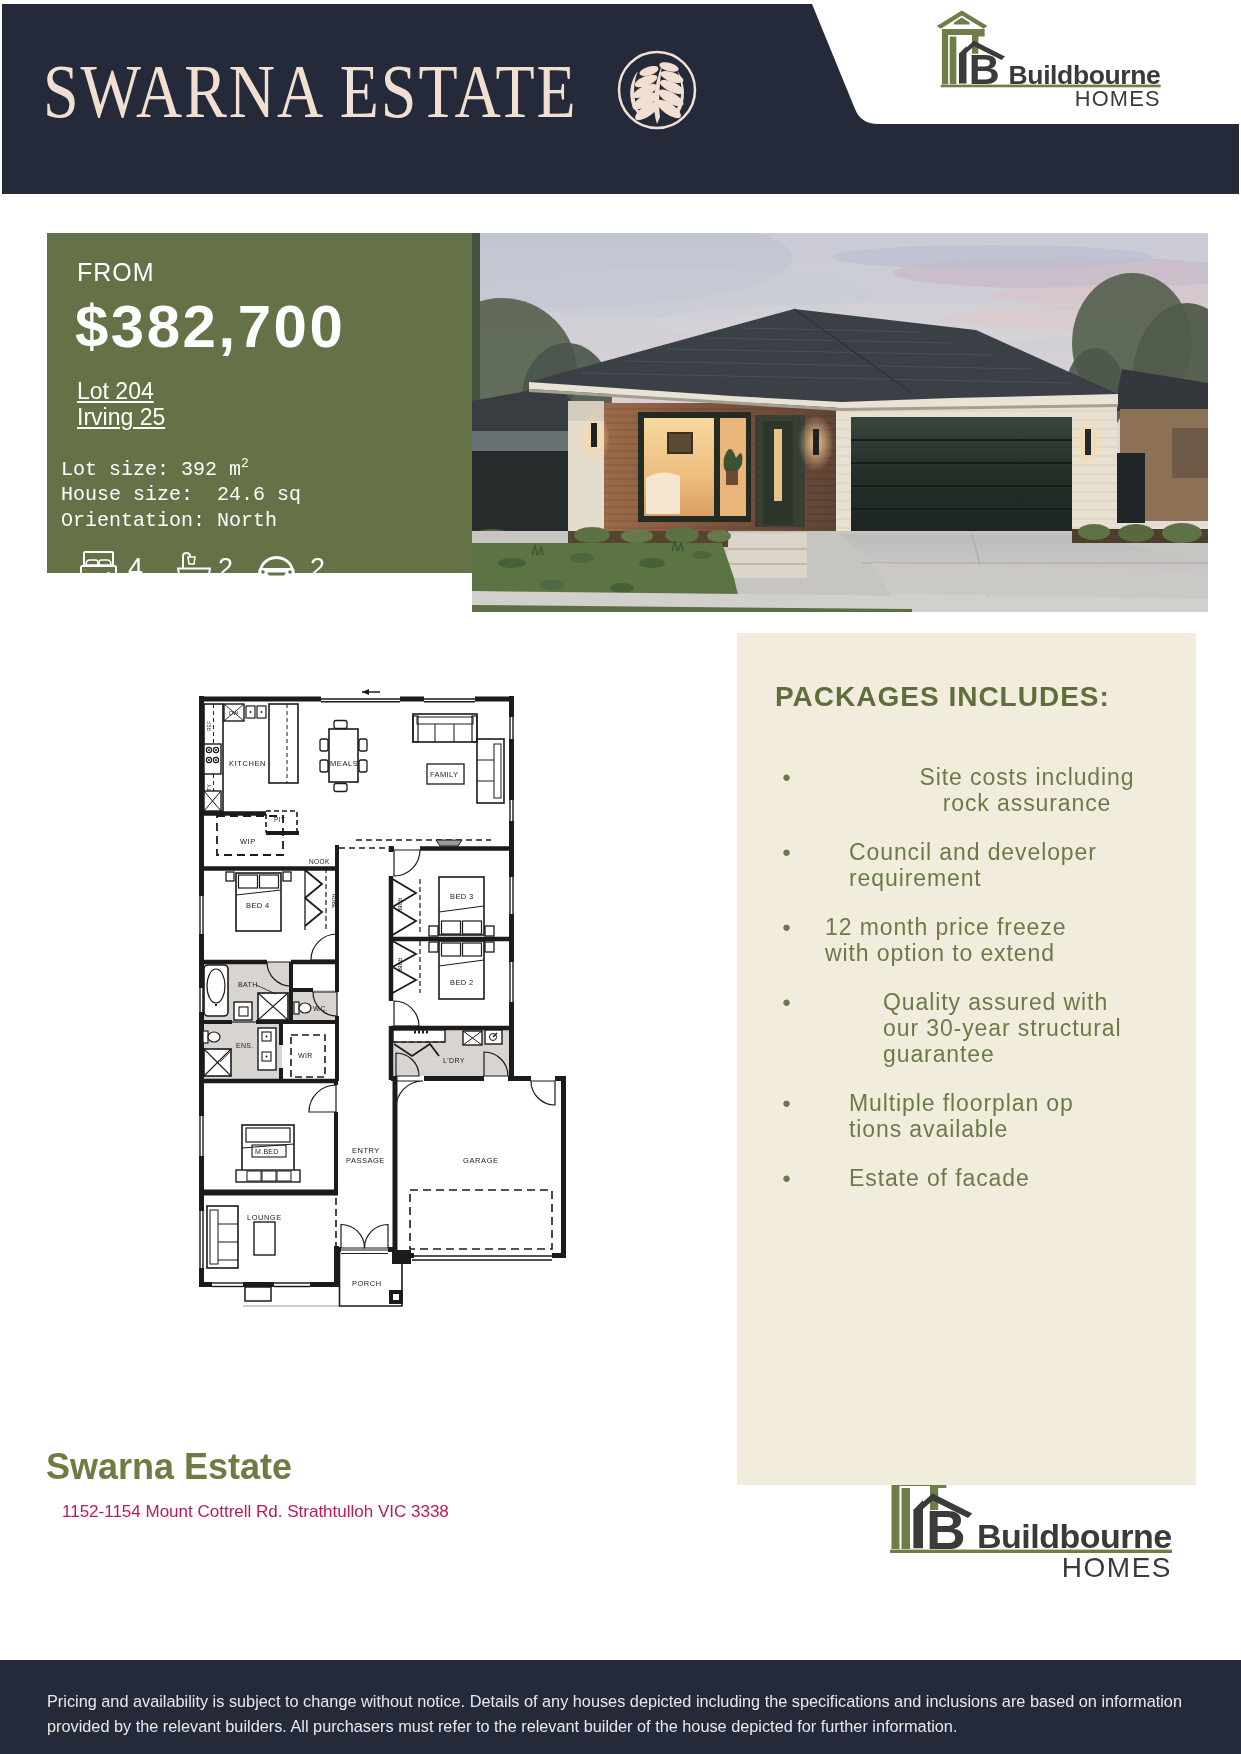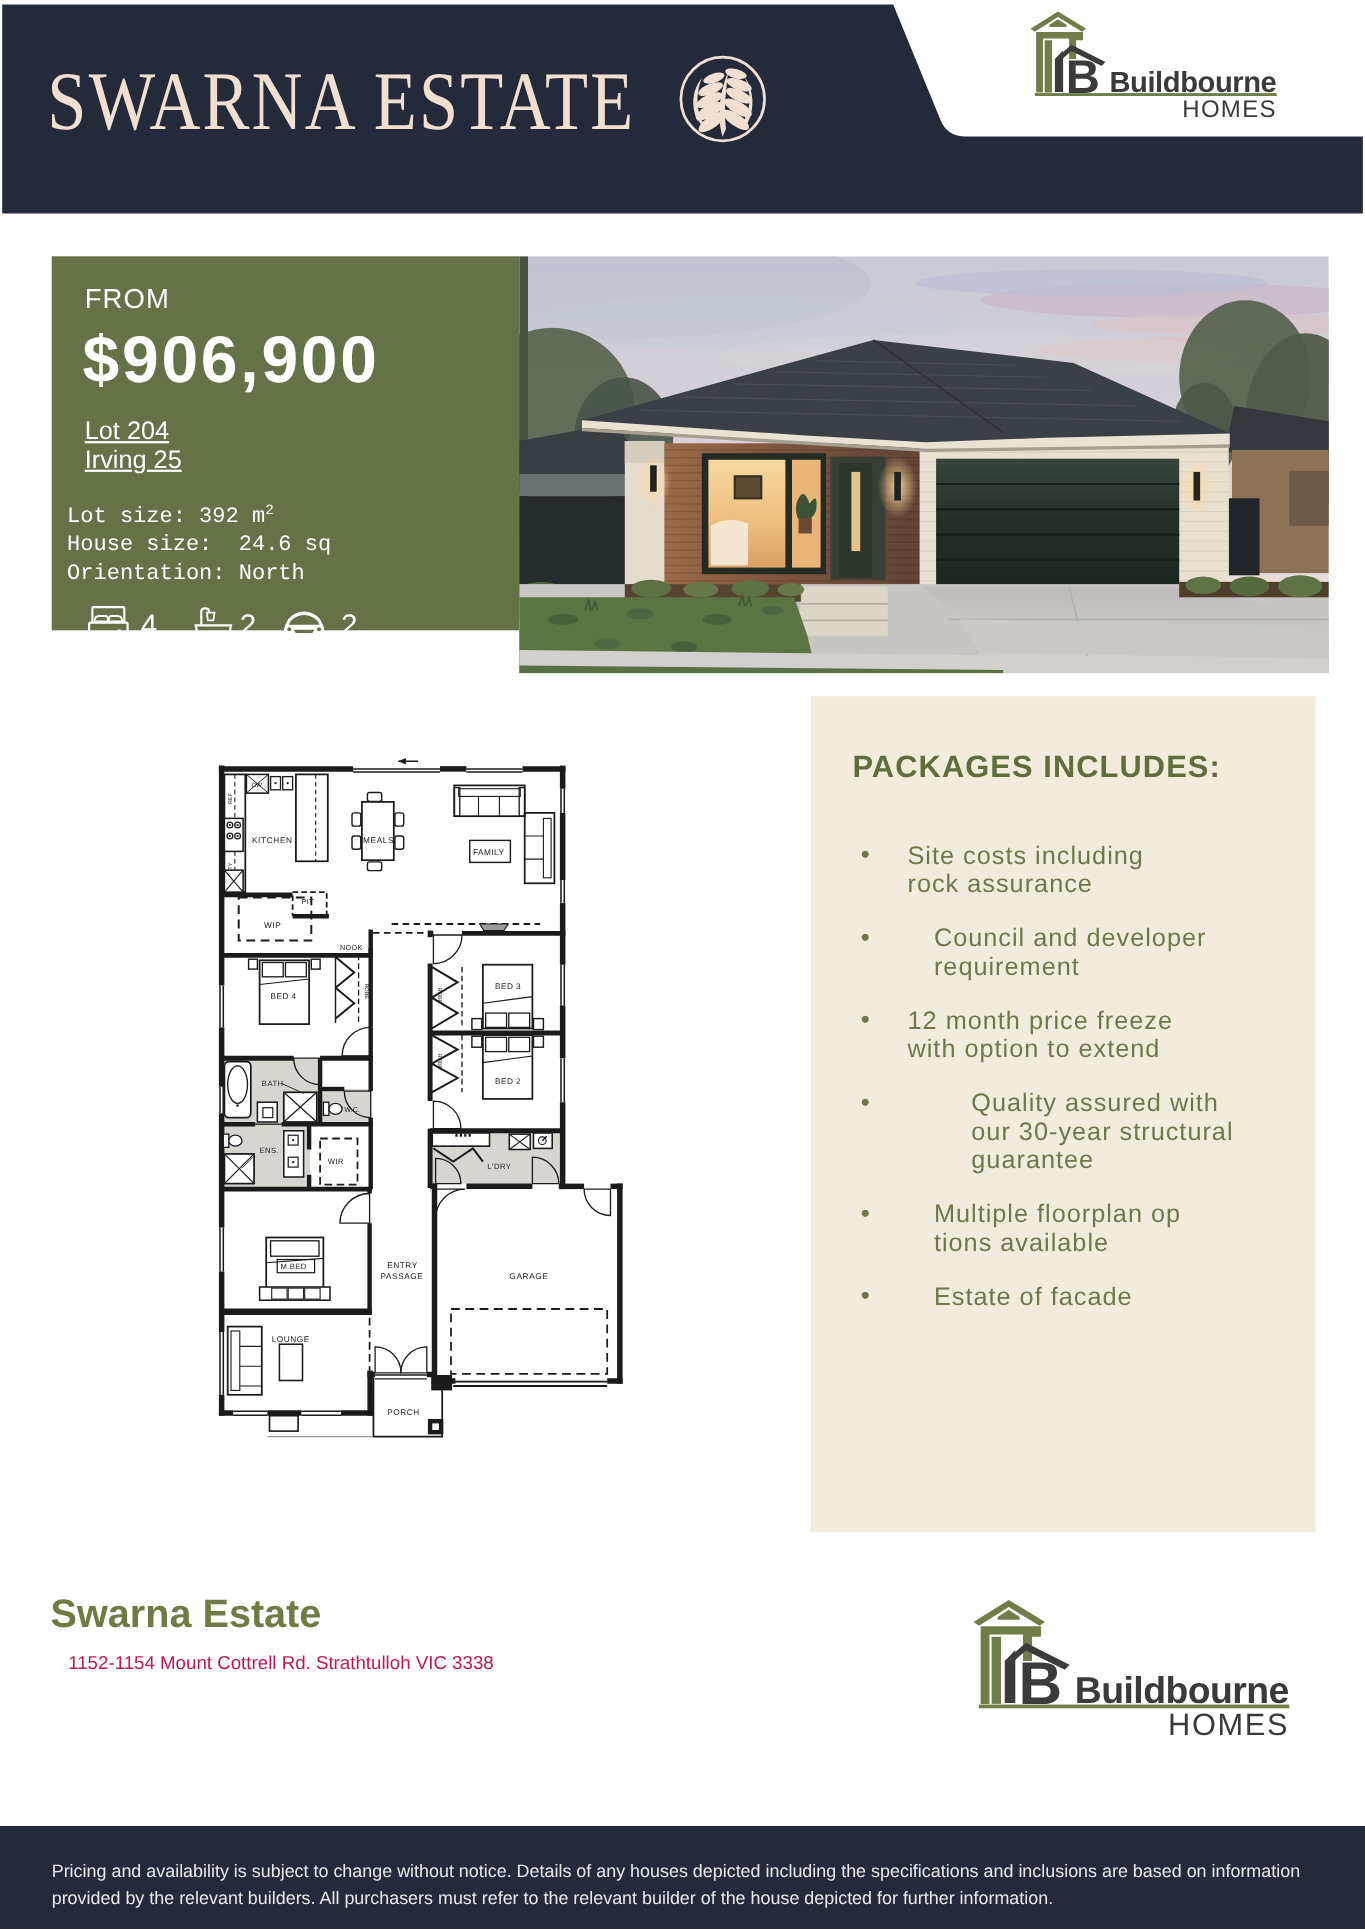--- a/index.html
+++ b/index.html
@@ -54,21 +54,21 @@
   </g>
   </defs>
   <use href="#bblogo" transform="translate(934.5,8.5) scale(0.78)"></use>
   <use href="#bblogo" transform="translate(882,1452)"></use>
 </svg>
 
 <div class="abs" style="left:47px;top:233px;width:425px;height:340px;background:#657146;color:#fff;">
 
   <div class="abs" style="left:30px;top:25px;font-size:25px;letter-spacing:1px;">FROM</div>
 
-  <div class="abs" style="left:28px;top:59px;font-size:60px;letter-spacing:2.5px;font-weight:bold;">$906,900</div>
+  <div class="abs" style="left:28px;top:59px;font-size:60px;letter-spacing:2.5px;font-weight:bold;">$382,700</div>
 
   <div class="abs" style="left:30px;top:145px;font-size:23px;line-height:26px;text-decoration:underline;">Lot 204<br>Irving 25</div>
 
   <div class="abs" style="left:14px;top:218px;font-size:20px;line-height:25.5px;font-family:Liberation Mono, monospace;">Lot size: 392 m<sup style="font-size:13px">2</sup><br>House size:&nbsp; 24.6 sq<br>Orientation: North</div>
 
   <svg class="abs" style="left:32px;top:317px" width="39" height="36" viewBox="0 0 39 36" fill="none" stroke="#fff" stroke-width="2">
     <path d="M5,16 L5,3 Q5,2 6,2 L33,2 Q34,2 34,3 L34,16"></path>
     <path d="M7,15 Q7,10 11,10 L17,10 Q19,10 19,13 L19,15 Z" stroke-width="1.6"></path>
     <path d="M32,15 Q32,10 28,10 L22,10 Q20,10 20,13 L20,15 Z" stroke-width="1.6"></path>
     <rect x="2" y="16" width="35" height="10" rx="1.5"></rect>
@@ -657,28 +657,28 @@
 <text x="352" y="1153" font-size="7.5" fill="#1b1b1b" letter-spacing="0.5">ENTRY</text>
 <text x="346" y="1163" font-size="7.5" fill="#1b1b1b" letter-spacing="0.5">PASSAGE</text>
 
 <text x="463" y="1163" font-size="7.5" fill="#1b1b1b" letter-spacing="0.6">GARAGE</text>
 
 <rect x="410" y="1190" width="142" height="59" fill="none" stroke="#1b1b1b" stroke-width="1.6" stroke-dasharray="8,5"></rect>
 
 <text x="352" y="1286" font-size="7.5" fill="#1b1b1b" letter-spacing="0.5">PORCH</text>
 </svg>
 
-<div class="abs" style="left:737px;top:633px;width:459px;height:760px;background:#f2ecdd;">
+<div class="abs" style="left:737px;top:633px;width:459px;height:852px;background:#f2ecdd;">
 
   <div class="abs" style="left:38px;top:48px;font-size:28px;font-weight:bold;letter-spacing:1.0px;color:#5f6e3b;">PACKAGES INCLUDES:</div>
 
   <div id="bullets" style="position:absolute;left:36px;top:131px;width:420px;color:#6c7a49;font-size:23px;line-height:26px;letter-spacing:0.9px;">
     <div style="margin-bottom:23px;">
         <span style="position:absolute;left:9px;font-size:15px;line-height:26px;">●</span>
-        <div style="margin-left:52px;">Site costs including<br>rock assurance</div>
+        <div style="margin-left:88px;text-align:center;">Site costs including<br>rock assurance</div>
       </div>
     <div style="margin-bottom:23px;">
         <span style="position:absolute;left:9px;font-size:15px;line-height:26px;">●</span>
         <div style="margin-left:76px;">Council and developer<br>requirement</div>
       </div>
     <div style="margin-bottom:23px;">
         <span style="position:absolute;left:9px;font-size:15px;line-height:26px;">●</span>
         <div style="margin-left:52px;">12 month price freeze<br>with option to extend</div>
       </div>
     <div style="margin-bottom:23px;">

